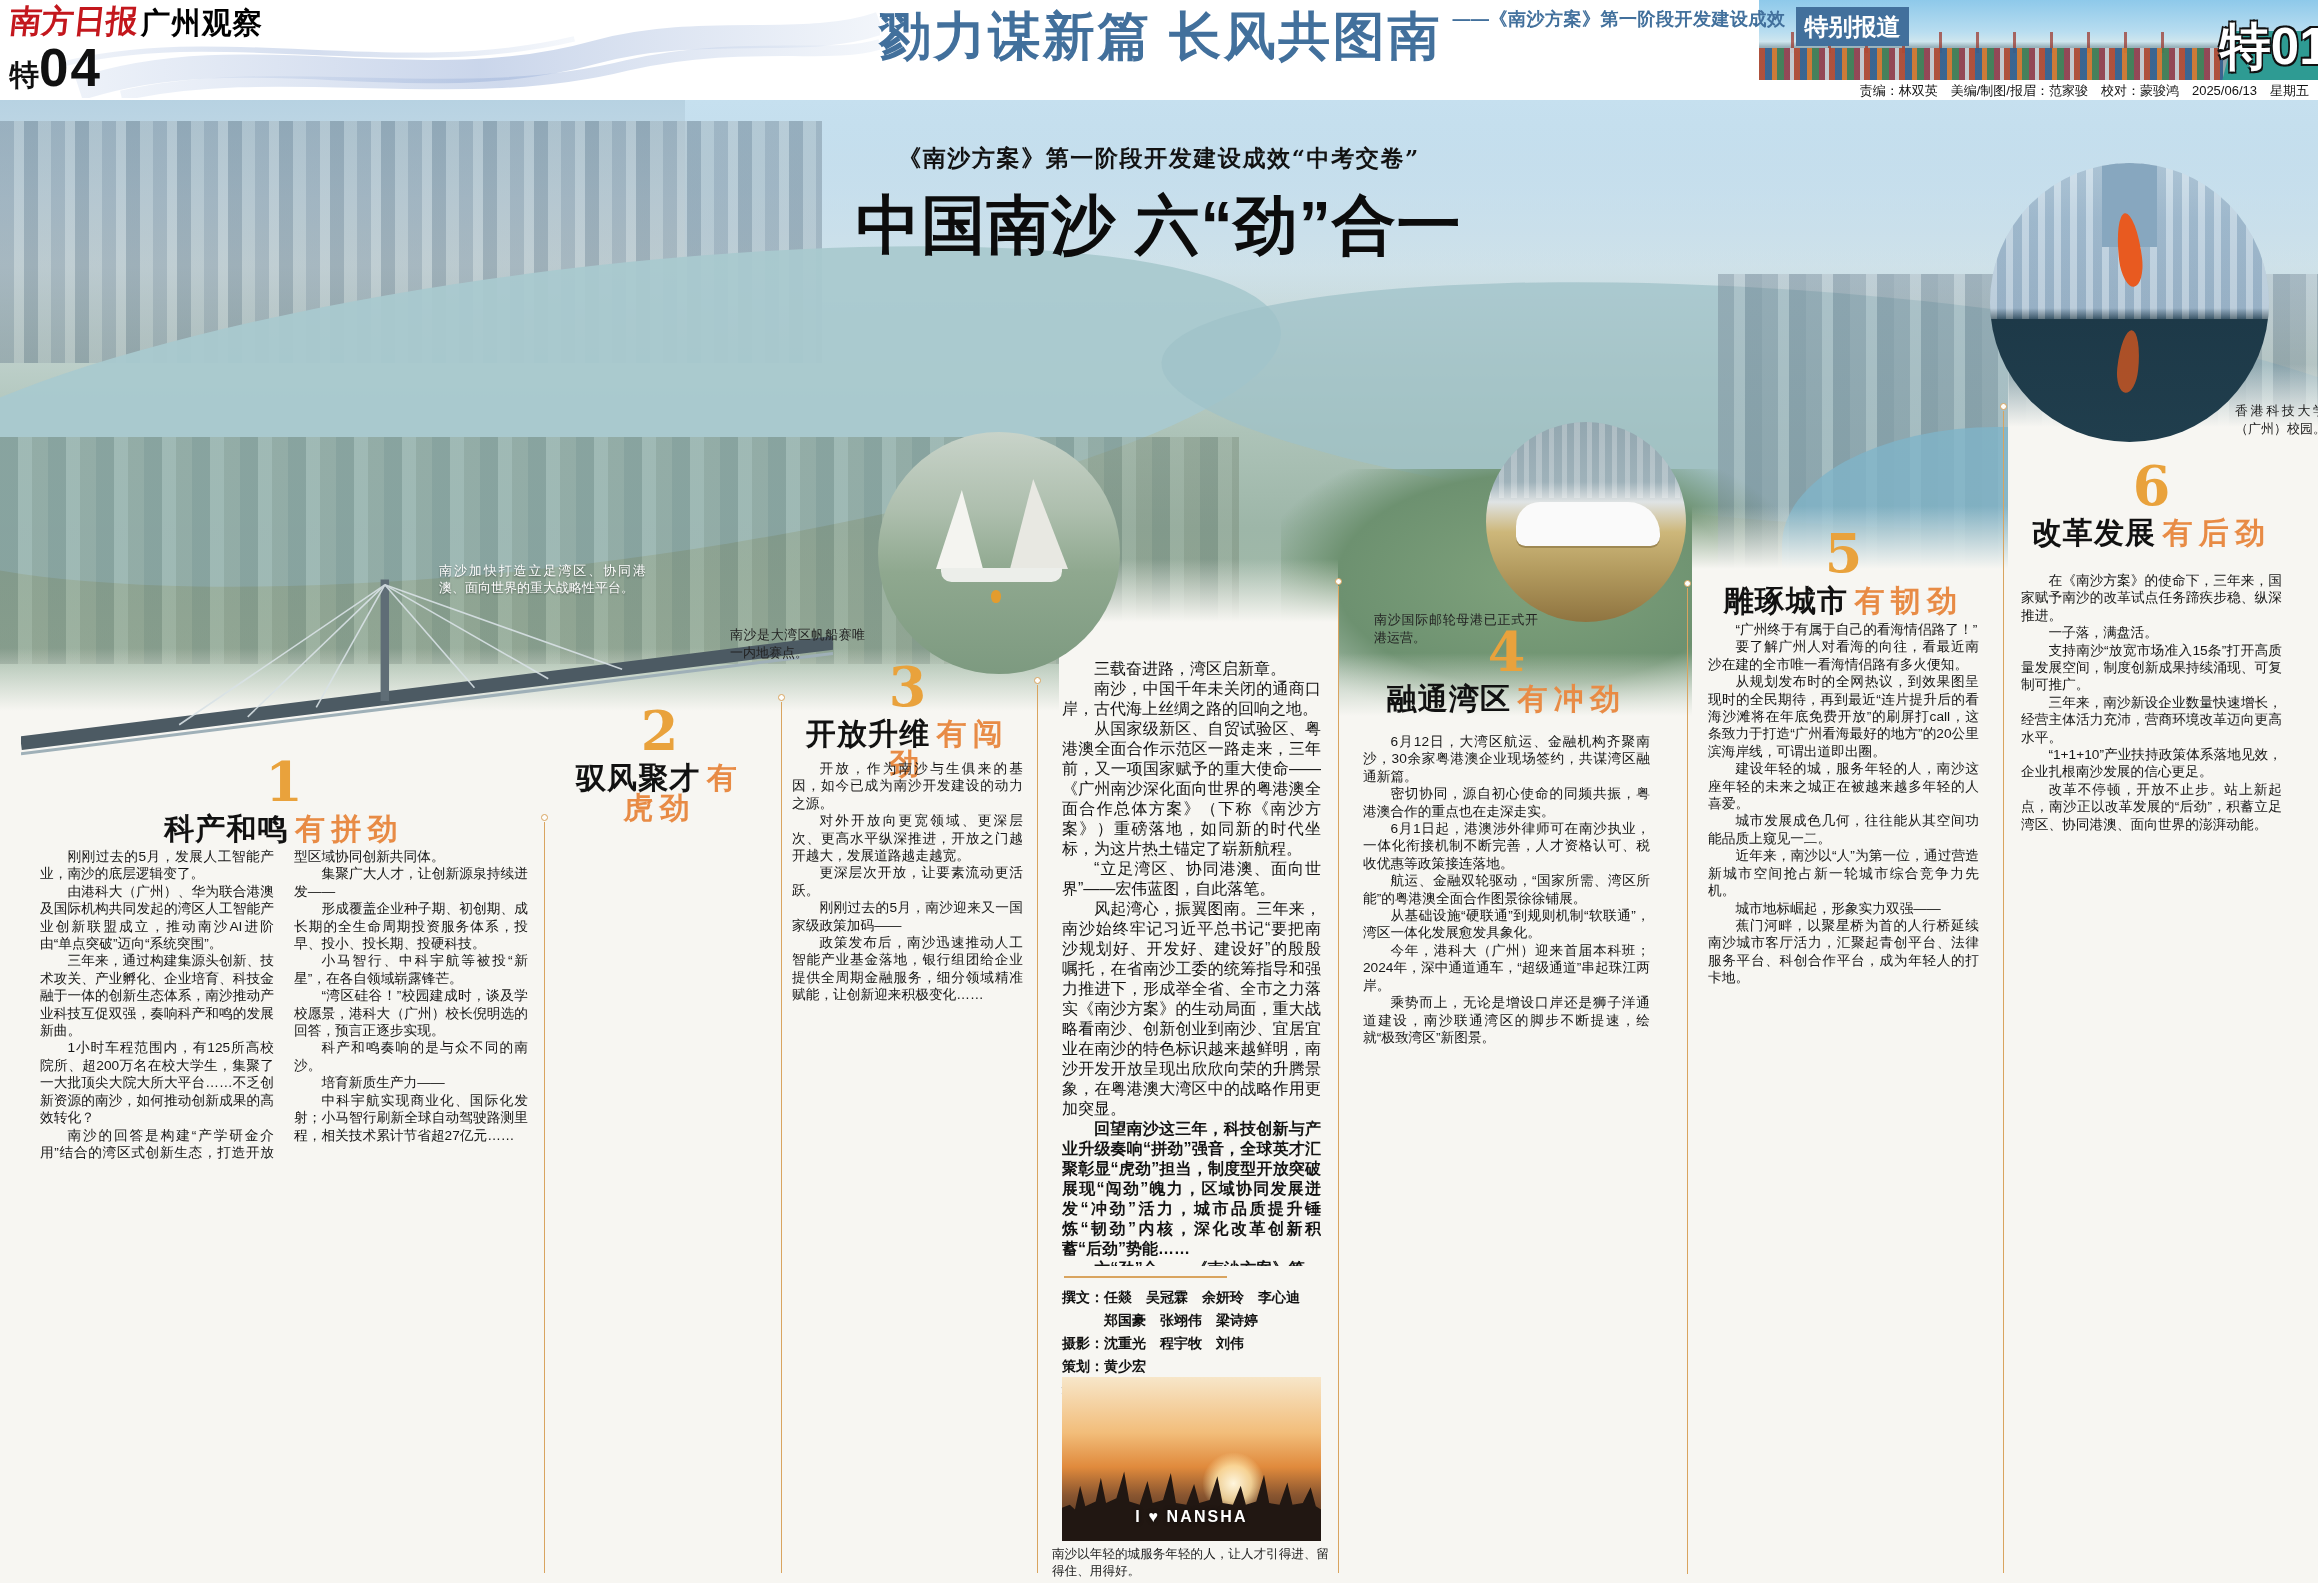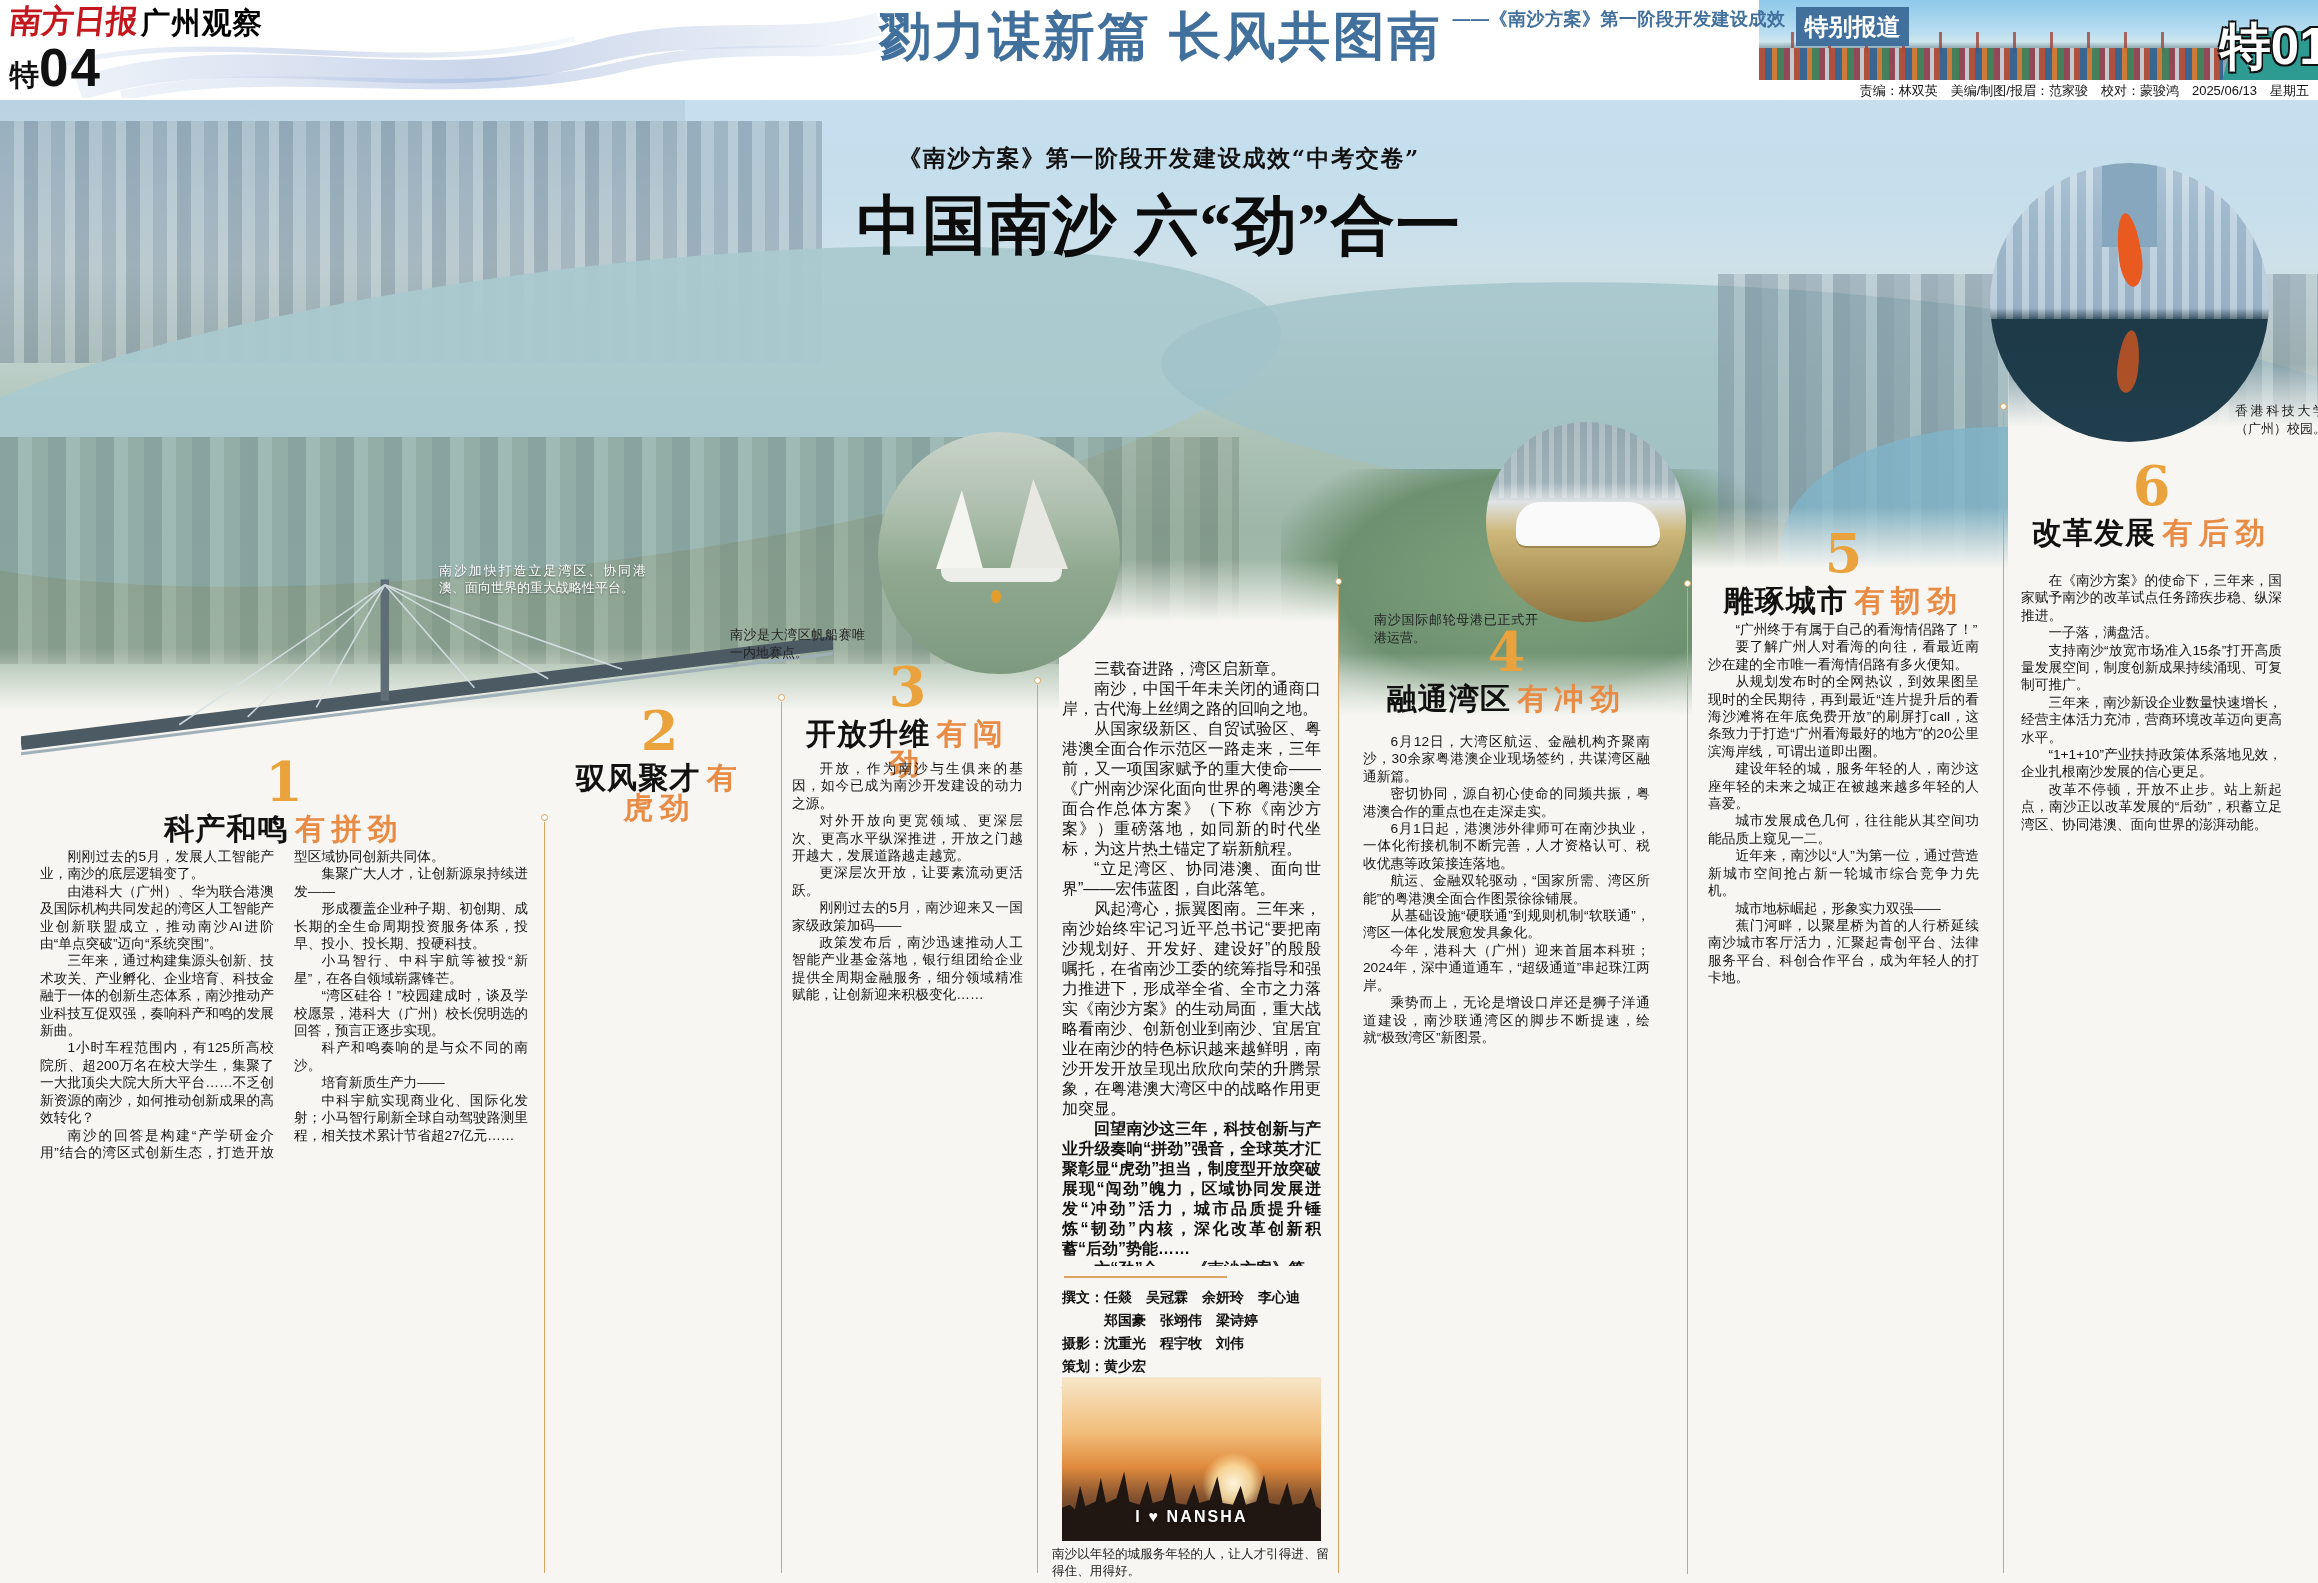--- a/index.html
+++ b/index.html
@@ -52,21 +52,21 @@
   .f4{left:1339px;top:553px;width:353px;height:137px;}
   .f5{left:1692px;top:406px;width:316px;height:285px;}
   .f6{left:2008px;top:264px;width:310px;height:427px;}
   #bridge{position:absolute;left:21px;top:569px;width:812px;height:227px;z-index:2;}
   #hero-caption{position:absolute;left:439px;top:562px;width:207px;font-size:13px;line-height:17.4px;color:#fff;
         text-align:justify;z-index:3;text-shadow:0 0.5px 2.1px rgba(0,0,0,.45);}
 
   
   #hero-title{position:absolute;left:785px;top:143px;width:748px;text-align:center;z-index:4;}
   .kicker{font-family:"DejaVu Serif","Liberation Serif",serif;font-size:23px;font-weight:bold;color:#121212;letter-spacing:1.6px;}
-  .main-title{font-family:Liberation Serif, serif;font-size:64px;font-weight:900;color:#0c0c0c;letter-spacing:1.1px;margin-top:8.4px;}
+  .main-title{font-family:Liberation Sans, sans-serif;font-size:64px;font-weight:900;color:#0c0c0c;letter-spacing:1.1px;margin-top:8.4px;}
 
   
   .circle{position:absolute;border-radius:50%;overflow:hidden;z-index:5;}
   #c-sail{left:878px;top:432px;width:242px;height:242px;background:linear-gradient(180deg,#c8d3c9 0%,#aebfae 32%,#8fa88f 58%,#7d9a80 100%);}
   #c-sail .sail1{position:absolute;left:58px;top:58px;width:47px;height:79px;background:#f4f4f0;clip-path:polygon(0 100%,55% 0,100% 100%);}
   #c-sail .sail2{position:absolute;left:132px;top:47px;width:58px;height:90px;background:#e8e8e2;clip-path:polygon(0 100%,40% 0,100% 100%);}
   #c-sail .hull{position:absolute;left:63px;top:136px;width:121px;height:13.7px;background:#eceeea;border-radius:0 0 10.5px 10.5px;}
   #c-sail .buoy{position:absolute;left:113px;top:158px;width:9.5px;height:12.6px;background:#e39c2e;border-radius:50%;}
   #c-cruise{left:1486px;top:422px;width:200px;height:200px;background:linear-gradient(180deg,#93a7b0 0%,#9fb2ba 30%,#dfe3e4 40%,#cdb77a 55%,#b29a5e 75%,#8f7440 100%);}
   #c-cruise .bld{position:absolute;left:0;top:0;width:100%;height:38%;opacity:.5;

